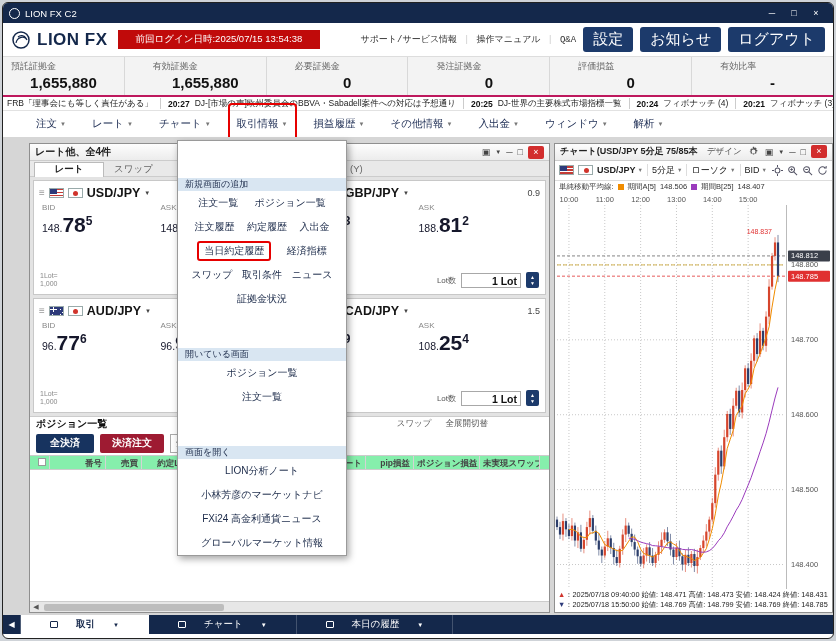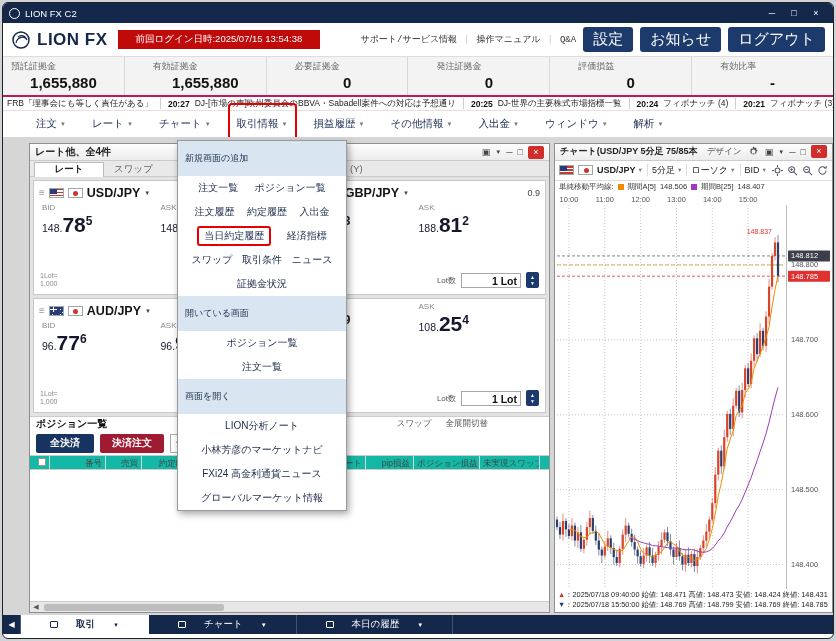--- a/index.html
+++ b/index.html
@@ -119,22 +119,22 @@
   .pos-links { margin-left:auto; margin-right:55px; display:flex; gap:14px; }
   .pos-link { font-size:8.5px; color:#555; cursor:pointer; }
   .pos-buttons { height:24px; display:flex; align-items:center; gap:6px; padding:0 6px; flex:none; }
   .btn-navy { width:58px; height:19px; background:#17335f; color:#fff; font-size:10px; font-weight:bold;
               border-radius:2px; display:flex; align-items:center; justify-content:center; cursor:pointer; }
   .btn-red  { width:64px; height:19px; background:#9e1b32; color:#fff; font-size:10px; font-weight:bold;
               border-radius:2px; display:flex; align-items:center; justify-content:center; cursor:pointer; }
   .sel { width:96px; height:19px; border:1px solid #aaa; background:#fff; color:#222; font-size:10px;
          display:flex; align-items:center; justify-content:space-between; padding:0 5px; cursor:pointer; }
   .sel .caret { font-size:6px; color:#666; }
-  .pos-thead { height:15px; background:#14b8a6; border-top:1px solid #ccc; border-bottom:1px solid #ccc;
-               display:flex; flex:none; }
+  .pos-thead { height:15px; background:#86efac; border-top:1px solid #ccc; border-bottom:1px solid #ccc;
+               display:flex; flex:none;font-weight:bold; }
   .pt-cell { font-size:8.5px; color:#444; border-right:1px solid #d4d4d4; padding:2px 3px 0;
              text-align:right; white-space:nowrap; overflow:hidden; }
   .pchk { width:8px; height:8px; border:1px solid #999; background:#fff; display:inline-block; margin-left:3px; }
   .pos-body { flex:1; background:#fff; }
   .h-scroll { height:11px; background:#e7e7e7; border-top:1px solid #ccc; display:flex; align-items:center; flex:none; }
   .hs-btn { width:12px; font-size:7px; color:#555; text-align:center; cursor:pointer; }
   .hs-thumb { width:180px; height:7px; background:#bdbdbd; border-radius:2px; margin-left:2px; cursor:pointer; }
 
   
   .chart-window { left:551px; top:6px; width:279px; height:470px; display:flex; flex-direction:column; }
@@ -149,21 +149,21 @@
   .sq { width:6px; height:6px; display:inline-block; flex:none; }
   #chart-svg { display:block; background:#fff; flex:none; }
   svg text { font-family:"Liberation Sans","DejaVu Sans",sans-serif; }
   .cw-info { flex:1; padding:1px 3px; }
   .info-line { font-size:7.3px; color:#222; white-space:nowrap; overflow:hidden; line-height:1.45; }
   .info-marker { font-weight:bold; }
 
   
   .trade-menu { position:absolute; left:174px; top:3px; width:170px; background:#fff;
                 border:1px solid #9a9a9a; box-shadow:2px 3px 7px rgba(0,0,0,.35); z-index:50; }
-  .tm-header { background:#d9e6f2; color:#1c2b4a; font-size:9px; padding:11px 7px; }
+  .tm-header { background:#d9e6f2; color:#1c2b4a; font-size:9px; padding:0 7px;margin-top:37px; }
   .tm-row { display:flex; justify-content:space-evenly; align-items:center; padding:5px 4px; }
   .tm-item { font-size:10px; color:#1c2b4a; cursor:pointer; white-space:nowrap; }
   .tm-item.hl2 { border:2px solid #e60000; border-radius:3px; padding:1px 5px; margin:-3px 0; }
 
   
   .taskbar { height:19px; background:#14284b; display:flex; align-items:stretch; }
   .tb-prev { width:18px; display:flex; align-items:center; justify-content:center; color:#fff; font-size:8px;
              border-right:1px solid rgba(255,255,255,.25); cursor:pointer; }
   .tb-item { display:flex; align-items:center; gap:18px; padding:0 29px; font-size:9.5px; color:#fff;
              border-right:1px solid rgba(255,255,255,.2); cursor:pointer; }
@@ -409,20 +409,28 @@
             <span class="lot-label">Lot数</span>
             <div class="lot-input">1 Lot</div>
             <div class="stepper">
                 <span>▲</span>
                 <span>▼</span>
               </div>
           </div>
         </div>
 
         <div class="tile">
+          <div class="tile-head">
+            <span class="burger">≡</span>
+            <span class="flag flag-ca"></span>
+            <span class="flag flag-jp"></span>
+            <span class="pair">CAD/JPY</span>
+            <span class="dirarrow">▼</span>
+            <span class="spread">1.5</span>
+          </div>
           <div class="tile-prices">
             <div class="side">
               <div class="side-label">BID</div>
               <div class="price"><span class="pr-head">108.</span><span class="pr-big">23</span><span class="pr-sup">9</span></div>
             </div>
             <div class="side">
               <div class="side-label">ASK</div>
               <div class="price"><span class="pr-head">108.</span><span class="pr-big">25</span><span class="pr-sup">4</span></div>
             </div>
           </div>

